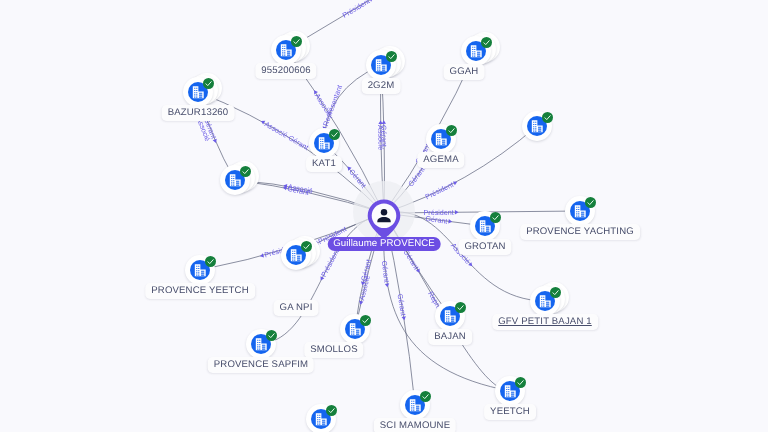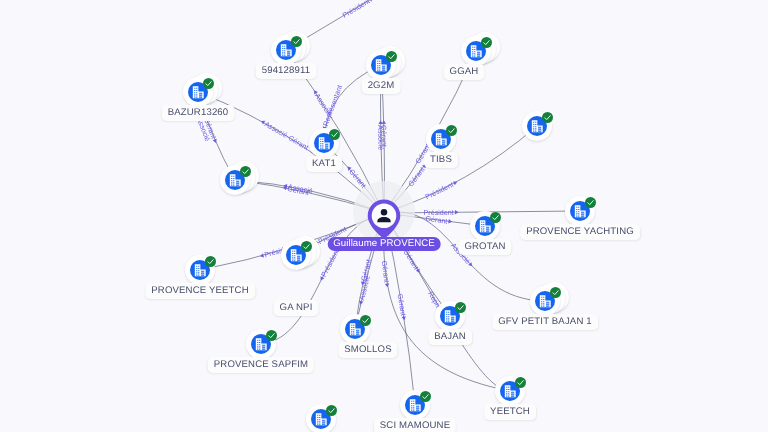--- a/index.html
+++ b/index.html
@@ -174,21 +174,21 @@
           <svg width="14.5" height="14.5" viewBox="0 0 24 24">
             <path fill="#fff" fill-rule="evenodd" d="M3.0 2.2 H12.2 V10.6 H21.0 V21.8 H3.0 Z M5.3 4.4 h1.9 v1.9 h-1.9 Z M5.3 8.1 h1.9 v1.9 h-1.9 Z M5.3 11.8 h1.9 v1.9 h-1.9 Z M5.3 15.5 h1.9 v1.9 h-1.9 Z M5.3 19 h1.9 v1.9 h-1.9 Z M8.6 4.4 h1.9 v1.9 h-1.9 Z M8.6 8.1 h1.9 v1.9 h-1.9 Z M8.6 11.8 h1.9 v1.9 h-1.9 Z M8.6 15.5 h1.9 v1.9 h-1.9 Z M8.6 19 h1.9 v1.9 h-1.9 Z M13.3 12.7 h5.4 v1.9 h-5.4 Z M13.3 15.9 h5.4 v1.9 h-5.4 Z M13.3 19 h5.4 v1.9 h-5.4 Z "></path>
           </svg>
         </div>
         <div class="badge" style="width:11px;height:11px;left:5px;top:-14px;">
           <svg width="9" height="9" viewBox="0 0 24 24" fill="none" stroke="#eafbef" stroke-width="2.6" stroke-linecap="round" stroke-linejoin="round">
             <path d="M5.2 12.8l4.8 4.8L19.2 7.2"></path>
           </svg>
         </div>
       </div>
-      <div class="nlabel" style="left: 286px; top: 63px;">594128911</div>
+      <div class="nlabel" style="left: 286px; top: 63px;">955200606</div>
       <div class="node" style="left: 198px; top: 92px;">
         <div class="disc" style="width:30px;height:30px;left:-6px;top:-19px;"></div>
         <div class="disc" style="width:30px;height:30px;left:-10.5px;top:-17px;"></div>
         <div class="disc" style="width:30px;height:30px;left:-15px;top:-15px;"></div>
         <div class="icon" style="width:20px;height:20px;left:-10px;top:-10px;">
           <svg width="14.5" height="14.5" viewBox="0 0 24 24">
             <path fill="#fff" fill-rule="evenodd" d="M3.0 2.2 H12.2 V10.6 H21.0 V21.8 H3.0 Z M5.3 4.4 h1.9 v1.9 h-1.9 Z M5.3 8.1 h1.9 v1.9 h-1.9 Z M5.3 11.8 h1.9 v1.9 h-1.9 Z M5.3 15.5 h1.9 v1.9 h-1.9 Z M5.3 19 h1.9 v1.9 h-1.9 Z M8.6 4.4 h1.9 v1.9 h-1.9 Z M8.6 8.1 h1.9 v1.9 h-1.9 Z M8.6 11.8 h1.9 v1.9 h-1.9 Z M8.6 15.5 h1.9 v1.9 h-1.9 Z M8.6 19 h1.9 v1.9 h-1.9 Z M13.3 12.7 h5.4 v1.9 h-5.4 Z M13.3 15.9 h5.4 v1.9 h-5.4 Z M13.3 19 h5.4 v1.9 h-5.4 Z "></path>
           </svg>
         </div>
         <div class="badge" style="width:11px;height:11px;left:5px;top:-14px;">
@@ -250,21 +250,21 @@
           <svg width="14.5" height="14.5" viewBox="0 0 24 24">
             <path fill="#fff" fill-rule="evenodd" d="M3.0 2.2 H12.2 V10.6 H21.0 V21.8 H3.0 Z M5.3 4.4 h1.9 v1.9 h-1.9 Z M5.3 8.1 h1.9 v1.9 h-1.9 Z M5.3 11.8 h1.9 v1.9 h-1.9 Z M5.3 15.5 h1.9 v1.9 h-1.9 Z M5.3 19 h1.9 v1.9 h-1.9 Z M8.6 4.4 h1.9 v1.9 h-1.9 Z M8.6 8.1 h1.9 v1.9 h-1.9 Z M8.6 11.8 h1.9 v1.9 h-1.9 Z M8.6 15.5 h1.9 v1.9 h-1.9 Z M8.6 19 h1.9 v1.9 h-1.9 Z M13.3 12.7 h5.4 v1.9 h-5.4 Z M13.3 15.9 h5.4 v1.9 h-5.4 Z M13.3 19 h5.4 v1.9 h-5.4 Z "></path>
           </svg>
         </div>
         <div class="badge" style="width:11px;height:11px;left:5px;top:-14px;">
           <svg width="9" height="9" viewBox="0 0 24 24" fill="none" stroke="#eafbef" stroke-width="2.6" stroke-linecap="round" stroke-linejoin="round">
             <path d="M5.2 12.8l4.8 4.8L19.2 7.2"></path>
           </svg>
         </div>
       </div>
-      <div class="nlabel" style="left: 441px; top: 152px;">TIBS</div>
+      <div class="nlabel" style="left: 441px; top: 152px;">AGEMA</div>
       <div class="node" style="left: 537px; top: 126px;">
         <div class="disc" style="width:30px;height:30px;left:-15px;top:-15px;"></div>
         <div class="icon" style="width:20px;height:20px;left:-10px;top:-10px;">
           <svg width="14.5" height="14.5" viewBox="0 0 24 24">
             <path fill="#fff" fill-rule="evenodd" d="M3.0 2.2 H12.2 V10.6 H21.0 V21.8 H3.0 Z M5.3 4.4 h1.9 v1.9 h-1.9 Z M5.3 8.1 h1.9 v1.9 h-1.9 Z M5.3 11.8 h1.9 v1.9 h-1.9 Z M5.3 15.5 h1.9 v1.9 h-1.9 Z M5.3 19 h1.9 v1.9 h-1.9 Z M8.6 4.4 h1.9 v1.9 h-1.9 Z M8.6 8.1 h1.9 v1.9 h-1.9 Z M8.6 11.8 h1.9 v1.9 h-1.9 Z M8.6 15.5 h1.9 v1.9 h-1.9 Z M8.6 19 h1.9 v1.9 h-1.9 Z M13.3 12.7 h5.4 v1.9 h-5.4 Z M13.3 15.9 h5.4 v1.9 h-5.4 Z M13.3 19 h5.4 v1.9 h-5.4 Z "></path>
           </svg>
         </div>
         <div class="badge" style="width:11px;height:11px;left:5px;top:-14px;">
           <svg width="9" height="9" viewBox="0 0 24 24" fill="none" stroke="#eafbef" stroke-width="2.6" stroke-linecap="round" stroke-linejoin="round">
             <path d="M5.2 12.8l4.8 4.8L19.2 7.2"></path>
@@ -352,21 +352,21 @@
           <svg width="14.5" height="14.5" viewBox="0 0 24 24">
             <path fill="#fff" fill-rule="evenodd" d="M3.0 2.2 H12.2 V10.6 H21.0 V21.8 H3.0 Z M5.3 4.4 h1.9 v1.9 h-1.9 Z M5.3 8.1 h1.9 v1.9 h-1.9 Z M5.3 11.8 h1.9 v1.9 h-1.9 Z M5.3 15.5 h1.9 v1.9 h-1.9 Z M5.3 19 h1.9 v1.9 h-1.9 Z M8.6 4.4 h1.9 v1.9 h-1.9 Z M8.6 8.1 h1.9 v1.9 h-1.9 Z M8.6 11.8 h1.9 v1.9 h-1.9 Z M8.6 15.5 h1.9 v1.9 h-1.9 Z M8.6 19 h1.9 v1.9 h-1.9 Z M13.3 12.7 h5.4 v1.9 h-5.4 Z M13.3 15.9 h5.4 v1.9 h-5.4 Z M13.3 19 h5.4 v1.9 h-5.4 Z "></path>
           </svg>
         </div>
         <div class="badge" style="width:11px;height:11px;left:5px;top:-14px;">
           <svg width="9" height="9" viewBox="0 0 24 24" fill="none" stroke="#eafbef" stroke-width="2.6" stroke-linecap="round" stroke-linejoin="round">
             <path d="M5.2 12.8l4.8 4.8L19.2 7.2"></path>
           </svg>
         </div>
       </div>
-      <div class="nlabel" style="left: 545px; top: 314px;">GFV PETIT BAJAN 1</div>
+      <div class="nlabel" style="left: 545px; top: 314px; text-decoration: underline;">GFV PETIT BAJAN 1</div>
       <div class="node" style="left: 450px; top: 316px;">
         <div class="disc" style="width:30px;height:30px;left:-15px;top:-15px;"></div>
         <div class="icon" style="width:20px;height:20px;left:-10px;top:-10px;">
           <svg width="14.5" height="14.5" viewBox="0 0 24 24">
             <path fill="#fff" fill-rule="evenodd" d="M3.0 2.2 H12.2 V10.6 H21.0 V21.8 H3.0 Z M5.3 4.4 h1.9 v1.9 h-1.9 Z M5.3 8.1 h1.9 v1.9 h-1.9 Z M5.3 11.8 h1.9 v1.9 h-1.9 Z M5.3 15.5 h1.9 v1.9 h-1.9 Z M5.3 19 h1.9 v1.9 h-1.9 Z M8.6 4.4 h1.9 v1.9 h-1.9 Z M8.6 8.1 h1.9 v1.9 h-1.9 Z M8.6 11.8 h1.9 v1.9 h-1.9 Z M8.6 15.5 h1.9 v1.9 h-1.9 Z M8.6 19 h1.9 v1.9 h-1.9 Z M13.3 12.7 h5.4 v1.9 h-5.4 Z M13.3 15.9 h5.4 v1.9 h-5.4 Z M13.3 19 h5.4 v1.9 h-5.4 Z "></path>
           </svg>
         </div>
         <div class="badge" style="width:11px;height:11px;left:5px;top:-14px;">
           <svg width="9" height="9" viewBox="0 0 24 24" fill="none" stroke="#eafbef" stroke-width="2.6" stroke-linecap="round" stroke-linejoin="round">
             <path d="M5.2 12.8l4.8 4.8L19.2 7.2"></path>
@@ -380,21 +380,21 @@
           <svg width="14.5" height="14.5" viewBox="0 0 24 24">
             <path fill="#fff" fill-rule="evenodd" d="M3.0 2.2 H12.2 V10.6 H21.0 V21.8 H3.0 Z M5.3 4.4 h1.9 v1.9 h-1.9 Z M5.3 8.1 h1.9 v1.9 h-1.9 Z M5.3 11.8 h1.9 v1.9 h-1.9 Z M5.3 15.5 h1.9 v1.9 h-1.9 Z M5.3 19 h1.9 v1.9 h-1.9 Z M8.6 4.4 h1.9 v1.9 h-1.9 Z M8.6 8.1 h1.9 v1.9 h-1.9 Z M8.6 11.8 h1.9 v1.9 h-1.9 Z M8.6 15.5 h1.9 v1.9 h-1.9 Z M8.6 19 h1.9 v1.9 h-1.9 Z M13.3 12.7 h5.4 v1.9 h-5.4 Z M13.3 15.9 h5.4 v1.9 h-5.4 Z M13.3 19 h5.4 v1.9 h-5.4 Z "></path>
           </svg>
         </div>
         <div class="badge" style="width:11px;height:11px;left:5px;top:-14px;">
           <svg width="9" height="9" viewBox="0 0 24 24" fill="none" stroke="#eafbef" stroke-width="2.6" stroke-linecap="round" stroke-linejoin="round">
             <path d="M5.2 12.8l4.8 4.8L19.2 7.2"></path>
           </svg>
         </div>
       </div>
-      <div class="nlabel" style="left: 368px; top: 342px; text-align: center;">SMOLLOS</div>
+      <div class="nlabel" style="left: 334px; top: 342px; text-align: center;">SMOLLOS</div>
       <div class="node" style="left: 261px; top: 344px;">
         <div class="disc" style="width:30px;height:30px;left:-15px;top:-15px;"></div>
         <div class="icon" style="width:20px;height:20px;left:-10px;top:-10px;">
           <svg width="14.5" height="14.5" viewBox="0 0 24 24">
             <path fill="#fff" fill-rule="evenodd" d="M3.0 2.2 H12.2 V10.6 H21.0 V21.8 H3.0 Z M5.3 4.4 h1.9 v1.9 h-1.9 Z M5.3 8.1 h1.9 v1.9 h-1.9 Z M5.3 11.8 h1.9 v1.9 h-1.9 Z M5.3 15.5 h1.9 v1.9 h-1.9 Z M5.3 19 h1.9 v1.9 h-1.9 Z M8.6 4.4 h1.9 v1.9 h-1.9 Z M8.6 8.1 h1.9 v1.9 h-1.9 Z M8.6 11.8 h1.9 v1.9 h-1.9 Z M8.6 15.5 h1.9 v1.9 h-1.9 Z M8.6 19 h1.9 v1.9 h-1.9 Z M13.3 12.7 h5.4 v1.9 h-5.4 Z M13.3 15.9 h5.4 v1.9 h-5.4 Z M13.3 19 h5.4 v1.9 h-5.4 Z "></path>
           </svg>
         </div>
         <div class="badge" style="width:11px;height:11px;left:5px;top:-14px;">
           <svg width="9" height="9" viewBox="0 0 24 24" fill="none" stroke="#eafbef" stroke-width="2.6" stroke-linecap="round" stroke-linejoin="round">
             <path d="M5.2 12.8l4.8 4.8L19.2 7.2"></path>

